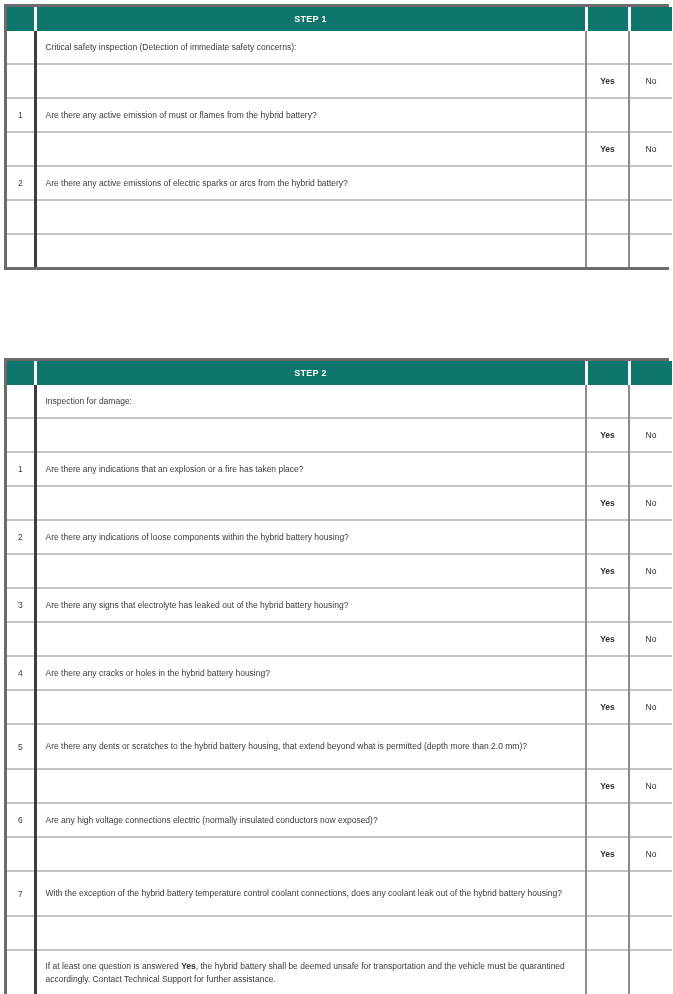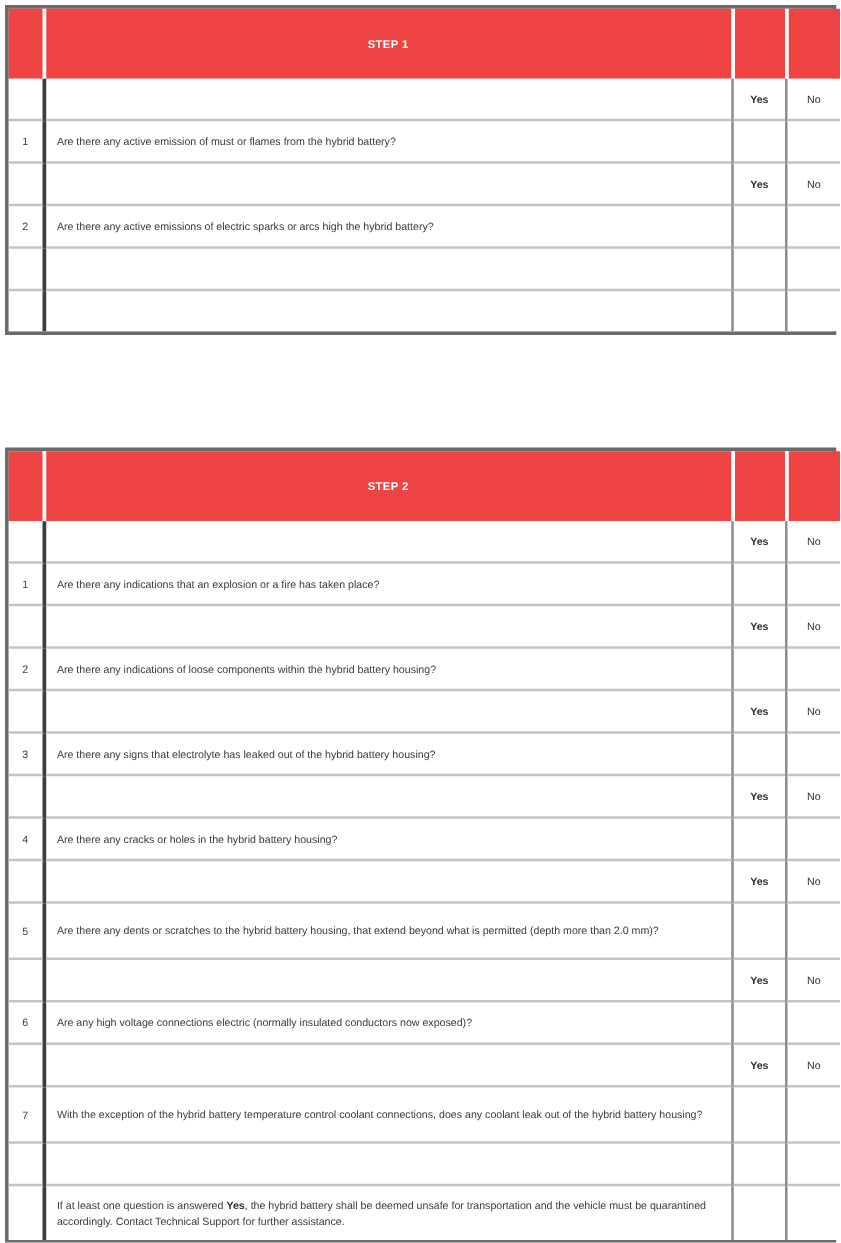--- a/index.html
+++ b/index.html
@@ -37,23 +37,23 @@
   }
 
   
   col.c-num   { width: 28px;  }
   col.c-text  { width: 551px; }
   col.c-yes   { width: 43px;  }
   col.c-no    { width: 43px;  }
 
   
   tr.hdr td {
-    background: #ef4444;
+    background: #0f766e;
     height: 24px;
-    padding: 16px;
+    padding: 0;
     border: 0;
   }
   tr.hdr td.h-num  { border-right: 3px solid #ffffff; }
   tr.hdr td.h-yes  { border-left: 3px solid #ffffff; }
   tr.hdr td.h-no   { border-left: 3px solid #ffffff; }
   .hdr-title {
     color: #ffffff;
     font-size: 9px;
     font-weight: bold;
     text-align: center;
@@ -121,20 +121,28 @@
           <tr class="hdr">
             <td class="h-num"></td>
             <td>
               <div class="hdr-title">STEP 1</div>
             </td>
             <td class="h-yes"></td>
             <td class="h-no"></td>
           </tr>
         </thead>
         <tbody>
+          <tr class="r-tall">
+            <td class="cell-num"></td>
+            <td class="cell-text">
+              <span class="rowtext">Critical safety inspection (Detection of immediate safety concerns):</span>
+            </td>
+            <td class="cell-yes"></td>
+            <td class="cell-no"></td>
+          </tr>
           <tr class="r-short">
             <td class="cell-num"></td>
             <td class="cell-text">
               <span class="rowtext"></span>
             </td>
             <td class="cell-yes">Yes</td>
             <td class="cell-no">No</td>
           </tr>
           <tr class="r-tall">
             <td class="cell-num">1</td>
@@ -148,21 +156,21 @@
             <td class="cell-num"></td>
             <td class="cell-text">
               <span class="rowtext"></span>
             </td>
             <td class="cell-yes">Yes</td>
             <td class="cell-no">No</td>
           </tr>
           <tr class="r-tall">
             <td class="cell-num">2</td>
             <td class="cell-text">
-              <span class="rowtext">Are there any active emissions of electric sparks or arcs high the hybrid battery?</span>
+              <span class="rowtext">Are there any active emissions of electric sparks or arcs from the hybrid battery?</span>
             </td>
             <td class="cell-yes"></td>
             <td class="cell-no"></td>
           </tr>
           <tr class="r-short">
             <td class="cell-num"></td>
             <td class="cell-text">
               <span class="rowtext"></span>
             </td>
             <td class="cell-yes"></td>
@@ -192,20 +200,28 @@
           <tr class="hdr">
             <td class="h-num"></td>
             <td>
               <div class="hdr-title">STEP 2</div>
             </td>
             <td class="h-yes"></td>
             <td class="h-no"></td>
           </tr>
         </thead>
         <tbody>
+          <tr class="r-tall">
+            <td class="cell-num"></td>
+            <td class="cell-text">
+              <span class="rowtext">Inspection for damage:</span>
+            </td>
+            <td class="cell-yes"></td>
+            <td class="cell-no"></td>
+          </tr>
           <tr class="r-short">
             <td class="cell-num"></td>
             <td class="cell-text">
               <span class="rowtext"></span>
             </td>
             <td class="cell-yes">Yes</td>
             <td class="cell-no">No</td>
           </tr>
           <tr class="r-tall">
             <td class="cell-num">1</td>

